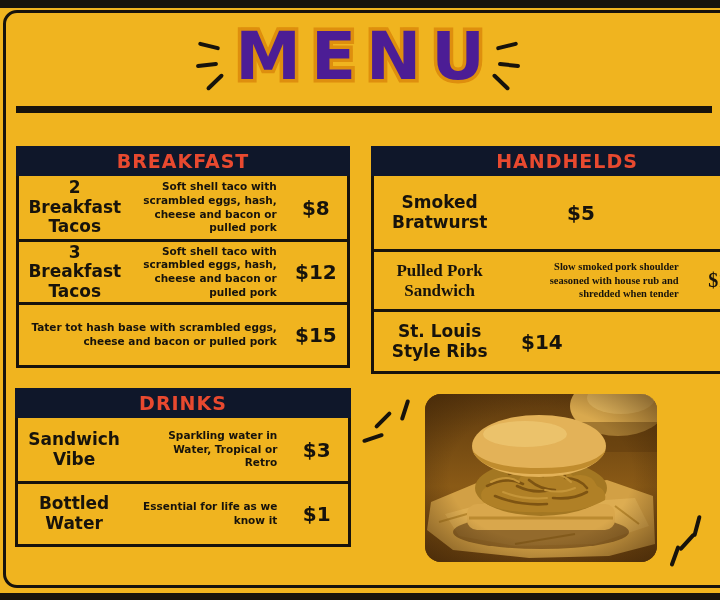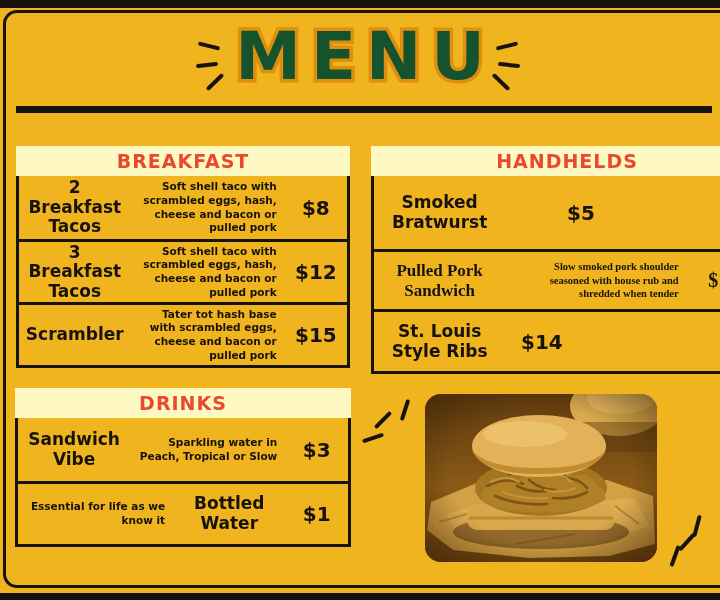--- a/index.html
+++ b/index.html
@@ -16,36 +16,36 @@
   .bar-bottom{position:absolute;left:0;top:593px;width:720px;height:7px;background:#17130C;}
   .frame{position:absolute;left:3px;top:10px;width:745px;height:578px;
          border:3px solid #17130C;border-radius:14px;box-sizing:border-box;}
 
   
   .title-wrap{position:absolute;left:0;top:24px;width:720px;text-align:center;}
   .menu-title{
     display:inline-block;
     font-size:66px;font-weight:bold;line-height:1;
     letter-spacing:10px;margin-left:10px;
-    color:#14532d;
+    color:#4c1d95;
     -webkit-text-stroke:7px #DE8F0E;
     paint-order:stroke fill;
     text-shadow:
       3px 0 0 #DE8F0E,-3px 0 0 #DE8F0E,0 3px 0 #DE8F0E,0 -3px 0 #DE8F0E,
       2px 2px 0 #DE8F0E,-2px 2px 0 #DE8F0E,2px -2px 0 #DE8F0E,-2px -2px 0 #DE8F0E;
   }
   .divider{position:absolute;left:16px;top:106px;width:696px;height:7px;background:#17130C;}
 
   
   .spark{position:absolute;width:22px;height:4px;background:#17130C;border-radius:3px;}
 
   
   .panel{position:absolute;box-sizing:border-box;}
   .panel-header{
-    background:#fef9c3;color:#E8492F;
+    background:#0f172a;color:#E8492F;
     height:30px;display:flex;align-items:center;justify-content:center;
     font-size:19px;font-weight:bold;letter-spacing:1px;
   }
   .rows{border:3px solid #17130C;border-top:none;}
   .row{display:flex;align-items:center;box-sizing:border-box;}
   .row + .row{border-top:3px solid #17130C;}
   .cell{box-sizing:border-box;}
   .name{
     flex:0 0 34%;text-align:center;
     font-size:17px;font-weight:bold;color:#17130C;line-height:1.15;
@@ -103,21 +103,20 @@
         <div class="cell name">2 Breakfast Tacos</div>
         <div class="cell desc">Soft shell taco with scrambled eggs, hash, cheese and bacon or pulled pork</div>
         <div class="cell price">$8</div>
       </div>
       <div class="row">
         <div class="cell name">3 Breakfast Tacos</div>
         <div class="cell desc">Soft shell taco with scrambled eggs, hash, cheese and bacon or pulled pork</div>
         <div class="cell price">$12</div>
       </div>
       <div class="row">
-        <div class="cell name">Scrambler</div>
         <div class="cell desc">Tater tot hash base with scrambled eggs, cheese and bacon or pulled pork</div>
         <div class="cell price">$15</div>
       </div>
     </div>
   </div>
 
   <div class="panel panel-handhelds">
     <div class="panel-header">HANDHELDS</div>
     <div class="rows">
       <div class="row row-0">
@@ -134,26 +133,26 @@
         <div class="cell price">$14</div>
       </div>
     </div>
   </div>
 
   <div class="panel panel-drinks">
     <div class="panel-header">DRINKS</div>
     <div class="rows">
       <div class="row">
         <div class="cell name">Sandwich Vibe</div>
-        <div class="cell desc">Sparkling water in Peach, Tropical or Slow</div>
+        <div class="cell desc">Sparkling water in Water, Tropical or Retro</div>
         <div class="cell price">$3</div>
       </div>
       <div class="row">
+        <div class="cell name">Bottled Water</div>
         <div class="cell desc">Essential for life as we know it</div>
-        <div class="cell name">Bottled Water</div>
         <div class="cell price">$1</div>
       </div>
     </div>
   </div>
 
   <div class="photo">
     <svg width="232" height="168" viewBox="0 0 232 168" xmlns="http://www.w3.org/2000/svg">
       <defs>
         <radialGradient id="vig" cx="50%" cy="48%" r="72%">
           <stop offset="55%" stop-color="#3A2106" stop-opacity="0"></stop>

